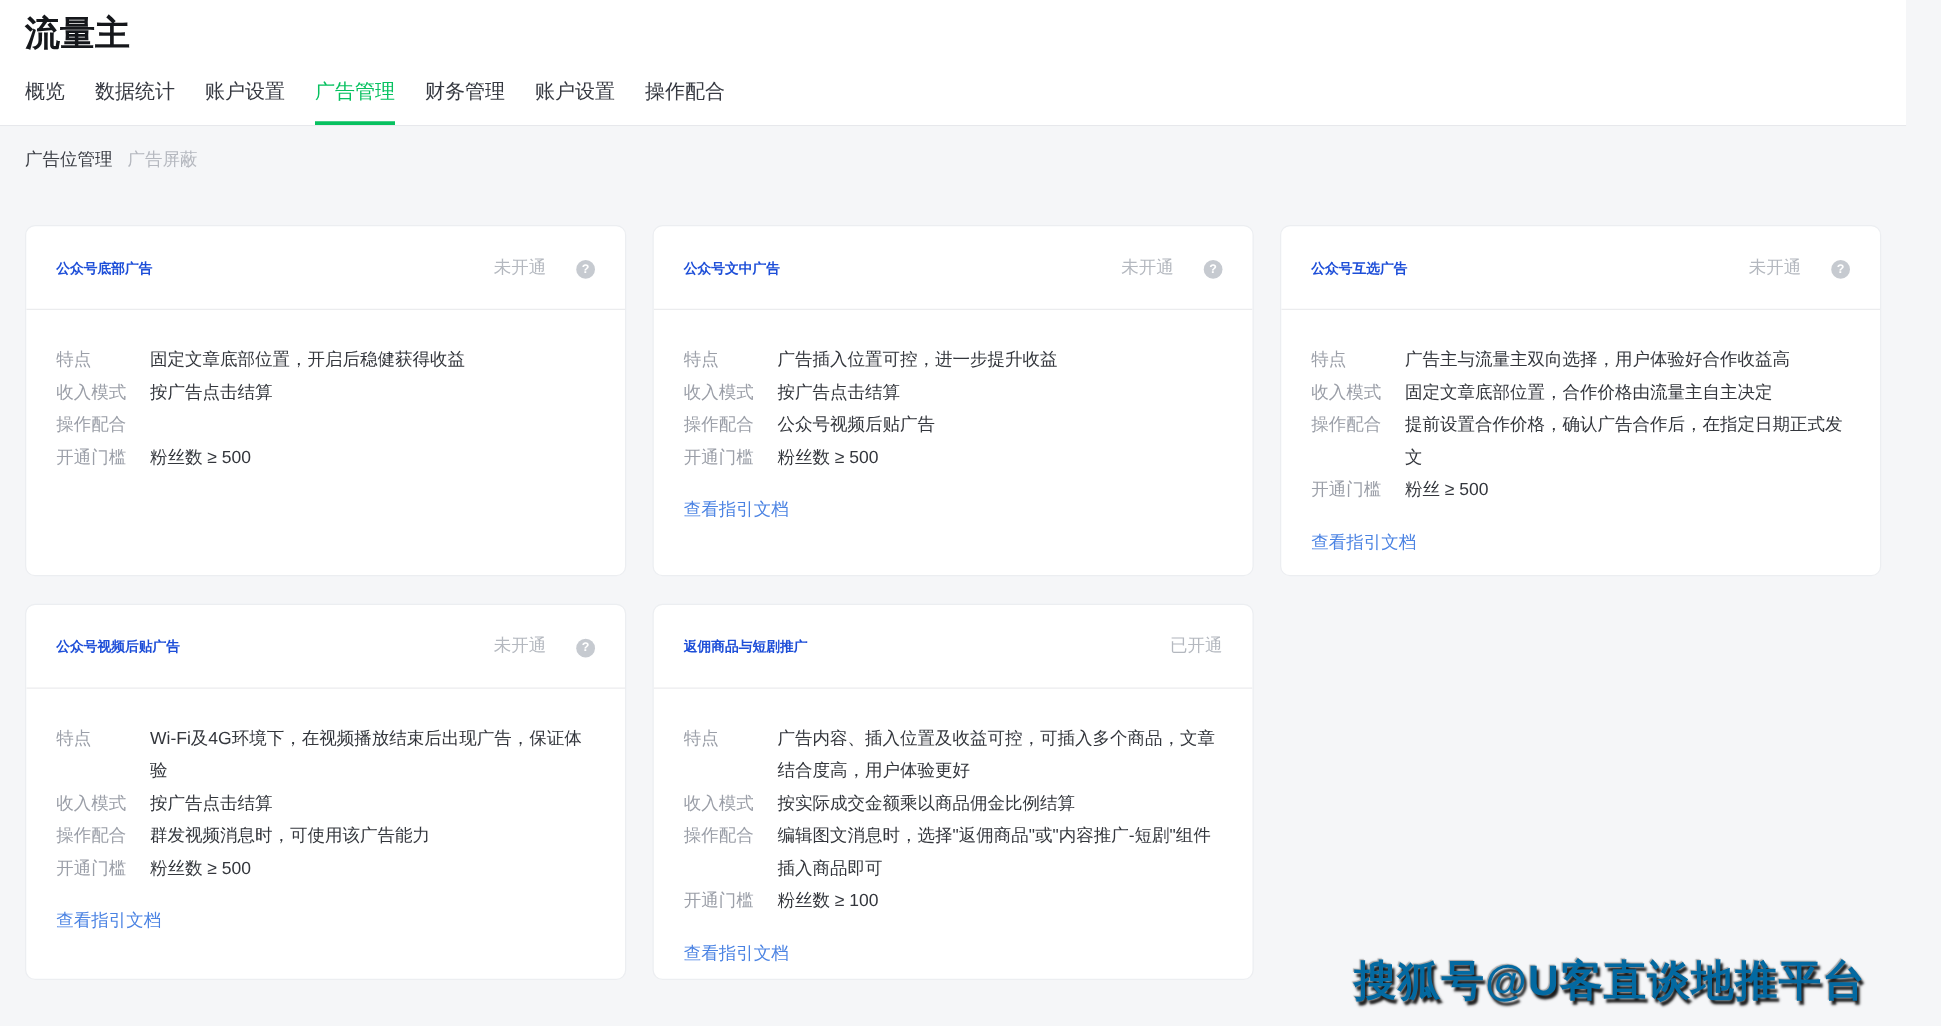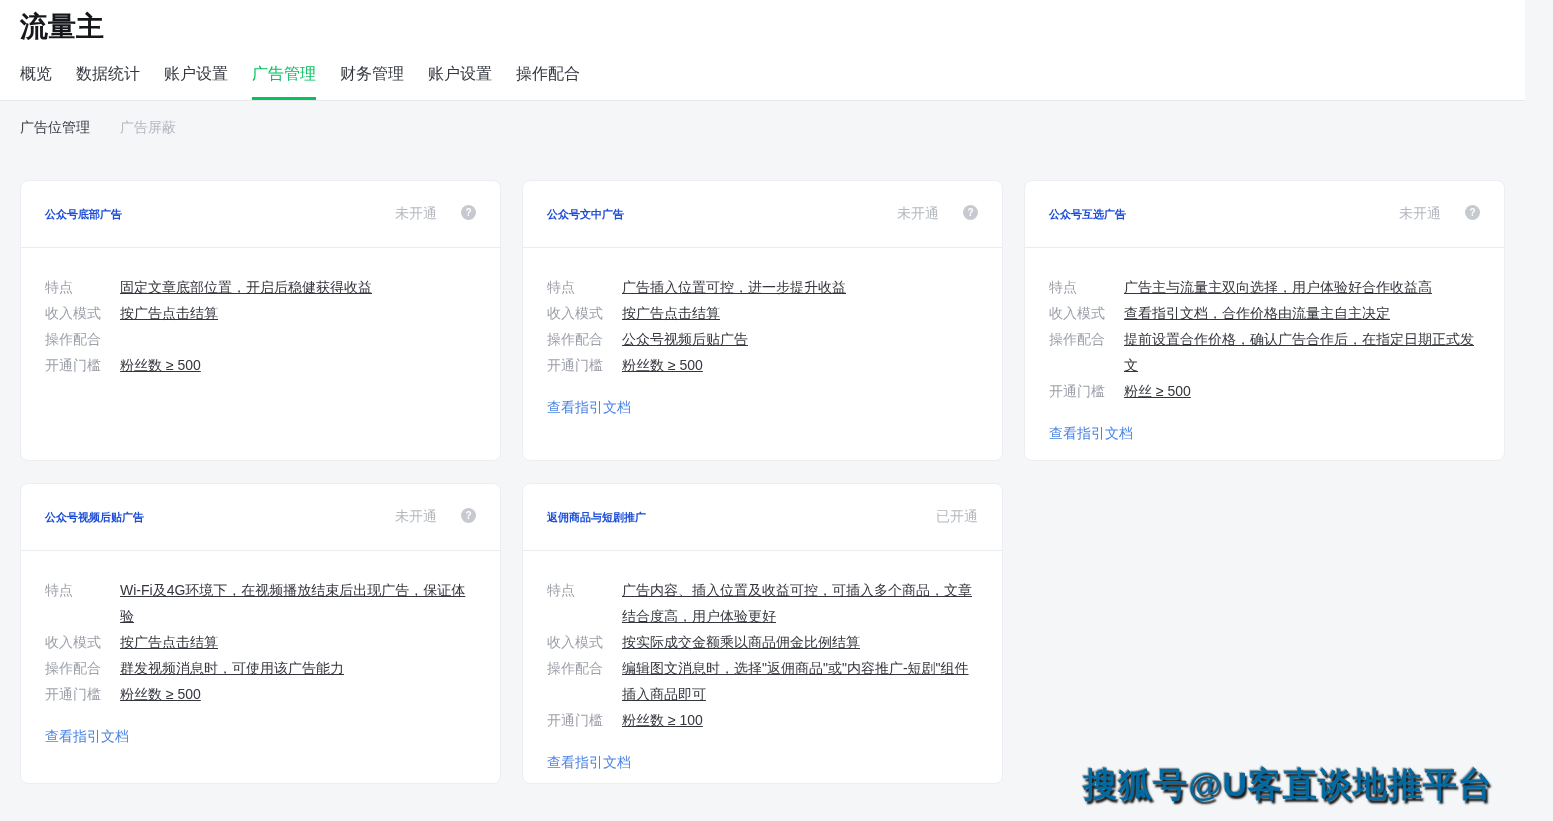--- a/index.html
+++ b/index.html
@@ -55,21 +55,21 @@
   }
   
   .content {
     flex: 1;
     position: relative;
     padding: 16px 20px 0;
     background: #f5f6f8;
   }
   .subtabs {
     display: flex;
-    column-gap: 30px;
+    column-gap: 12px;
     font-size: 14px;
     line-height: 20px;
   }
   .subtab { color: #b5b8bf; text-decoration: none; cursor: pointer; }
   .subtab.active { color: #3a3d44; }
   
   .cards-grid {
     margin-top: 43px;
     display: grid;
     grid-template-columns: repeat(3, 1fr);
@@ -92,21 +92,21 @@
     border-bottom: 1px solid #ebecee;
   }
   .card-title {
     margin: 0;
     font-size: 11px;
     font-weight: 700;
     color: #1d4ed8;
   }
   .card-status {
     display: flex;
-    align-items: flex-start;
+    align-items: flex-end;
     column-gap: 7px;
     font-size: 14px;
     color: #b4b8bf;
     gap: 24px;
   }
   .help-icon {
     width: 15px;
     height: 15px;
     border-radius: 50%;
     background: #c6cad0;
@@ -117,21 +117,21 @@
     text-align: center;
     cursor: pointer;
     user-select: none;
   }
   .card-body {
     padding: 26px 24px 0;
     font-size: 14px;
   }
   .row { display: flex; line-height: 26px; }
   .row-label { width: 75px; flex: none; color: #9b9fa8; }
-  .row-value { color: #33363c; flex: 1; text-decoration: underline; }
+  .row-value { color: #33363c; flex: 1; }
   .doc-link {
     display: inline-block;
     margin-top: 19px;
     line-height: 20px;
     color: var(--link, #4b83e3);
     text-decoration: none;
     cursor: pointer;
   }
   
   .watermark {
@@ -223,21 +223,21 @@
             <div class="card-status">
               <span>未开通</span>
               <span class="help-icon">?</span>
             </div>
           </div>
           <div class="card-body"><div class="row">
               <span class="row-label">特点</span>
               <span class="row-value">广告主与流量主双向选择，用户体验好合作收益高</span>
             </div><div class="row">
               <span class="row-label">收入模式</span>
-              <span class="row-value">查看指引文档，合作价格由流量主自主决定</span>
+              <span class="row-value">固定文章底部位置，合作价格由流量主自主决定</span>
             </div><div class="row">
               <span class="row-label">操作配合</span>
               <span class="row-value">提前设置合作价格，确认广告合作后，在指定日期正式发文</span>
             </div><div class="row">
               <span class="row-label">开通门槛</span>
               <span class="row-value">粉丝 ≥ 500</span>
             </div><a class="doc-link" href="#">查看指引文档</a></div>
         </section>
         <section class="card">
           <div class="card-header">

